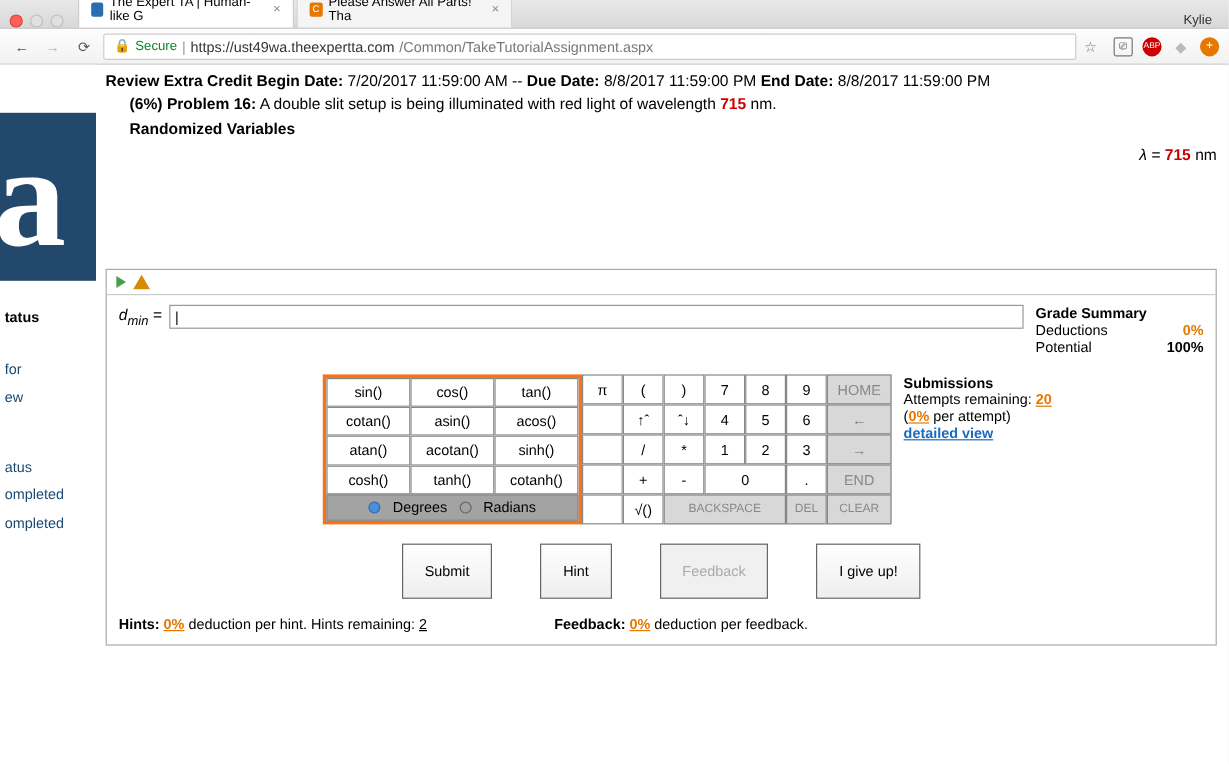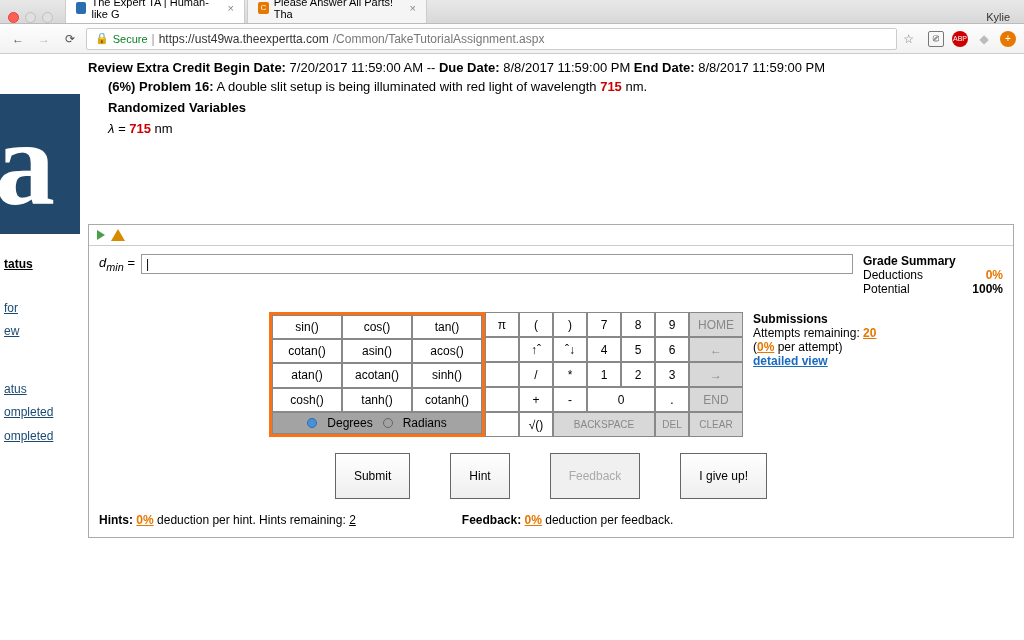--- a/index.html
+++ b/index.html
@@ -24,29 +24,29 @@
   .url-text { color: #333; }
   .url-path { color: #777; }
   .toolbar-icons { display: flex; gap: 8px; align-items: center; margin-left: 8px; }
   .tb-icon { width: 16px; height: 16px; display: flex; align-items: center; justify-content: center; }
   
   .main-area { display: flex; height: calc(100% - 54px); background: #fff; }
   .left-col { width: 80px; background: #fff; position: relative; }
   .big-a { position: absolute; top: 40px; left: -30px; width: 110px; height: 140px; background: #22486b; color: #fff; font-size: 120px; font-weight: bold; display: flex; align-items: center; justify-content: center; overflow: hidden; font-family: Georgia, serif; }
   
   .side-text { position: absolute; top: 200px; left: 4px; font-size: 12px; color: #1a4971; line-height: 1.8; }
-  .side-text div { margin-bottom: 2px; text-decoration: underline; }
+  .side-text div { margin-bottom: 2px; }
   
   .content { flex: 1; padding: 4px 10px 10px 8px; overflow: hidden; }
   .header-line { font-size: 13px; padding: 2px 0; }
   .header-line b { font-weight: bold; }
   
   .problem-line { margin-top: 2px; padding-left: 20px; font-size: 13px; }
   .rand-vars { margin-top: 6px; padding-left: 20px; font-weight: bold; font-size: 13px; }
-  .lambda-line { margin-top: 6px; padding-left: 20px; font-style: italic; font-size: 13px; }
+  .lambda-line { margin-top: 6px; padding-left: 20px; font-style: italic; font-size: 13px; text-align: right; }
   .red-val { color: #c00; font-weight: bold; font-style: normal; }
   
   .question-box { margin-top: 88px; border: 1px solid #aaa; padding: 0; }
   .question-header { display: flex; align-items: center; gap: 6px; padding: 4px 8px; font-size: 13px; }
   .tri-icon { width: 0; height: 0; border-top: 5px solid transparent; border-bottom: 5px solid transparent; border-left: 8px solid #4a9e4a; }
   .warn-icon { width: 0; height: 0; border-left: 7px solid transparent; border-right: 7px solid transparent; border-bottom: 12px solid #d88a00; position: relative; }
   
   .answer-row { display: flex; padding: 8px 10px; gap: 10px; align-items: flex-start; border-top: 1px solid #ccc; }
   .answer-left { flex: 1; }
   .dmin-row { display: flex; align-items: center; gap: 6px; }

